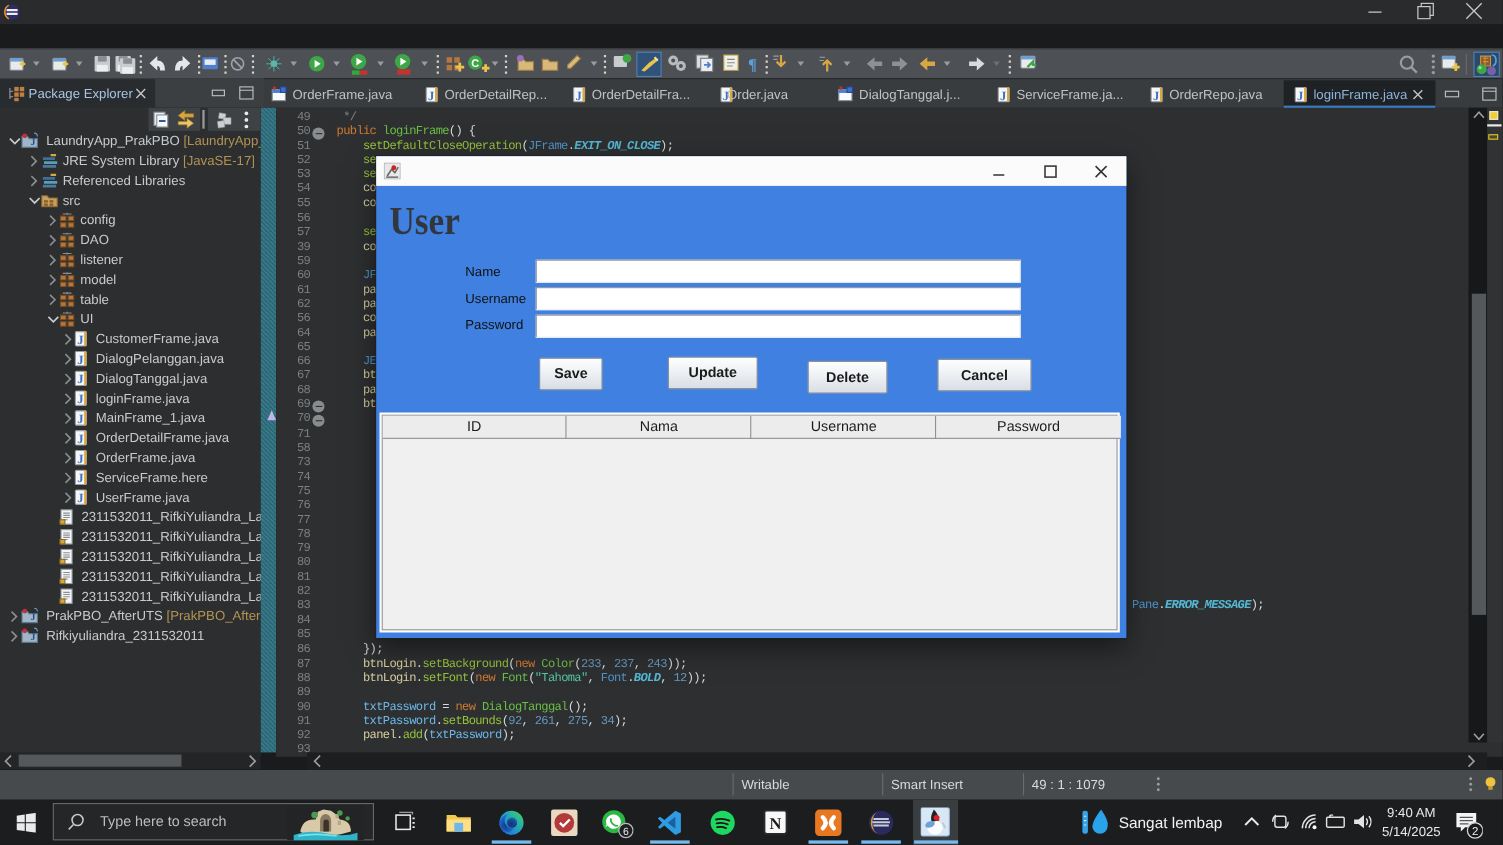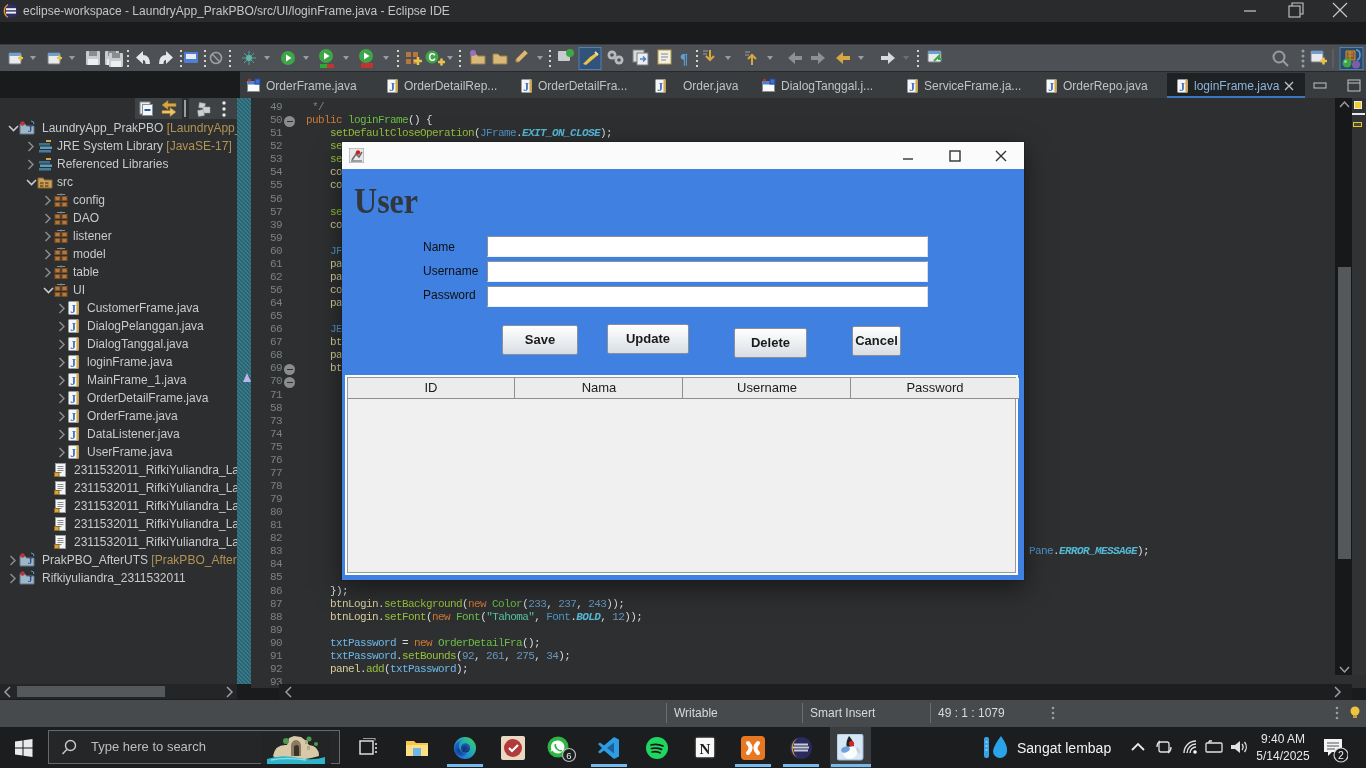--- a/index.html
+++ b/index.html
@@ -79,21 +79,20 @@
 <body>
 <div id="screen">
 
   <div id="titlebar">
     <svg width="18" height="18" style="position:absolute;left:2px;top:3px">
         <circle cx="9" cy="8" r="7" fill="#2e2c66"></circle>
         <path d="M2.5,8 a6.5,7 0 0 1 3.5,-6.2 a7,7 0 0 0 0,12.4 a6.5,7 0 0 1 -3.5,-6.2" fill="none" stroke="#e8962e" stroke-width="1.2"></path>
         <rect x="4" y="5.2" width="10" height="2" fill="#f0f2f4"></rect>
         <rect x="4" y="8.6" width="10" height="2" fill="#f0f2f4"></rect>
       </svg>
-    <div class="txt">eclipse-workspace - LaundryApp_PrakPBO/src/UI/loginFrame.java - Eclipse IDE</div>
     <svg width="14" height="12" style="position:absolute;left:1243px;top:5px">
         <line x1="1" y1="6" x2="13" y2="6" stroke="#c6c9cb" stroke-width="1.2"></line>
       </svg>
     <svg width="16" height="16" style="position:absolute;left:1288px;top:2px">
         <rect x="1" y="4" width="11" height="11" fill="none" stroke="#c6c9cb" stroke-width="1.1"></rect>
         <path d="M4,4 V1 H15 V12 H12" fill="none" stroke="#c6c9cb" stroke-width="1.1"></path>
       </svg>
     <svg width="16" height="16" style="position:absolute;left:1332px;top:2px">
         <path d="M1,1 L15,15 M15,1 L1,15" stroke="#c6c9cb" stroke-width="1.2"></path>
       </svg>
@@ -333,20 +332,42 @@
           <rect x="8" y="11" width="3.5" height="2.2" fill="#8a5f28"></rect>
         </g>
       <g id="s-doc">
           <rect x="2.5" y="1.5" width="10" height="13" fill="#f4f6f8" stroke="#9a9da0"></rect>
           <path d="M4.5,4.5 h6 M4.5,6.5 h6 M4.5,8.5 h6 M4.5,10.5 h4" stroke="#8a8d8f"></path>
           <rect x="1.5" y="10.5" width="4.5" height="4" fill="#d9a741" stroke="#8a6a20"></rect>
         </g>
     </defs>
   </svg>
 
+  <div id="pkgtabzone">
+    <div style="position:absolute;left:0;top:1px;width:141px;height:26px;background:#292c2e"></div>
+    <svg width="16" height="16" style="position:absolute;left:7px;top:6px">
+        <g>
+          <path d="M2,3 v10 M2,6 h3 M2,11 h3" stroke="#9a9da0" fill="none"></path>
+          <rect x="6" y="2" width="4" height="4" fill="#c08040"></rect>
+          <rect x="11" y="2" width="4" height="4" fill="#c08040"></rect>
+          <rect x="6" y="7" width="4" height="4" fill="#c08040"></rect>
+          <rect x="11" y="7" width="4" height="4" fill="#c08040"></rect>
+          <rect x="6" y="12" width="4" height="3" fill="#c08040"></rect>
+        </g>
+      </svg>
+    <span style="position:absolute;left:26px;top:7px;font-size:12px;color:#a9c5e2">Package Explorer</span>
+    <svg width="10" height="10" style="position:absolute;left:123px;top:9px">
+        <path d="M1,1 L9,9 M9,1 L1,9" stroke="#c0c3c5" stroke-width="1.3"></path>
+      </svg>
+    <svg width="60" height="14" style="position:absolute;left:185px;top:7px">
+        <rect x="8" y="4" width="11" height="5" fill="none" stroke="#c0c3c5"></rect>
+        <rect x="33" y="1" width="12" height="11" fill="none" stroke="#c0c3c5"></rect>
+        <line x1="33" y1="4" x2="45" y2="4" stroke="#c0c3c5"></line>
+      </svg>
+  </div>
   <div id="tabrow">
     <div class="tab" style="left:0px;width:137px">
         <svg width="16" height="16" style="position:absolute;left:6px;top:5px">
           <use href="#s-frameico"></use>
         </svg>
         <span class="lbl" style="left:26px">OrderFrame.java</span>
       </div>
     <div class="tab" style="left:137px;width:134px">
         <svg width="16" height="16" style="position:absolute;left:8px;top:5px">
           <use href="#s-jav"></use>
@@ -356,21 +377,21 @@
     <div class="tab" style="left:271px;width:134px">
         <svg width="16" height="16" style="position:absolute;left:8px;top:5px">
           <use href="#s-jav"></use>
         </svg>
         <span class="lbl" style="left:27px">OrderDetailFra...</span>
       </div>
     <div class="tab" style="left:405px;width:110px">
         <svg width="16" height="16" style="position:absolute;left:8px;top:5px">
           <use href="#s-jav"></use>
         </svg>
-        <span class="lbl" style="left:38px">Order.java</span>
+        <span class="lbl" style="left:16px">Order.java</span>
       </div>
     <div class="tab" style="left:515px;width:142px">
         <svg width="16" height="16" style="position:absolute;left:6px;top:5px">
           <use href="#s-frameico"></use>
         </svg>
         <span class="lbl" style="left:26px">DialogTanggal.j...</span>
       </div>
     <div class="tab" style="left:657px;width:139px">
         <svg width="16" height="16" style="position:absolute;left:8px;top:5px">
           <use href="#s-jav"></use>
@@ -581,21 +602,21 @@
         </svg>
         <span style="position:absolute;left:87px;top:2px">OrderFrame.java</span>
       </div>
     <div class="trow" style="top:327px">
         <svg width="16" height="16" style="position:absolute;left:54px;top:1px">
           <use href="#s-chevR"></use>
         </svg>
         <svg width="16" height="16" style="position:absolute;left:66px;top:1px">
           <use href="#s-jav"></use>
         </svg>
-        <span style="position:absolute;left:87px;top:2px">DataListener.java</span>
+        <span style="position:absolute;left:87px;top:2px">ServiceFrame.here</span>
       </div>
     <div class="trow" style="top:345px">
         <svg width="16" height="16" style="position:absolute;left:54px;top:1px">
           <use href="#s-chevR"></use>
         </svg>
         <svg width="16" height="16" style="position:absolute;left:66px;top:1px">
           <use href="#s-jav"></use>
         </svg>
         <span style="position:absolute;left:87px;top:2px">UserFrame.java</span>
       </div>
@@ -708,21 +729,21 @@
     <div class="lnum" style="left:252px;top:558.4px">84</div>
     <div class="lnum" style="left:252px;top:571.4px">85</div>
     <div class="lnum" style="left:252px;top:584.5px">86</div>
     <div class="cline" style="left:306px;top:584.5px">    });</div>
     <div class="lnum" style="left:252px;top:597.6px">87</div>
     <div class="cline" style="left:306px;top:597.6px">    <span class="lv">btnLogin</span>.<span class="m">setBackground</span>(<span class="k">new</span> <span class="cg">Color</span>(<span class="nm">233</span>, <span class="nm">237</span>, <span class="nm">243</span>));</div>
     <div class="lnum" style="left:252px;top:610.7px">88</div>
     <div class="cline" style="left:306px;top:610.7px">    <span class="lv">btnLogin</span>.<span class="m">setFont</span>(<span class="k">new</span> <span class="cg">Font</span>(<span class="st">"Tahoma"</span>, <span class="sb">Font</span>.<span class="ci">BOLD</span>, <span class="nm">12</span>));</div>
     <div class="lnum" style="left:252px;top:623.7px">89</div>
     <div class="lnum" style="left:252px;top:636.8px">90</div>
-    <div class="cline" style="left:306px;top:636.8px">    <span class="fv">txtPassword</span> = <span class="k">new</span> <span class="cg">OrderDetailFra</span>();</div>
+    <div class="cline" style="left:306px;top:636.8px">    <span class="fv">txtPassword</span> = <span class="k">new</span> <span class="cg">DialogTanggal</span>();</div>
     <div class="lnum" style="left:252px;top:649.9px">91</div>
     <div class="cline" style="left:306px;top:649.9px">    <span class="fv">txtPassword</span>.<span class="m">setBounds</span>(<span class="nm">92</span>, <span class="nm">261</span>, <span class="nm">275</span>, <span class="nm">34</span>);</div>
     <div class="lnum" style="left:252px;top:662.9px">92</div>
     <div class="cline" style="left:306px;top:662.9px">    <span class="lv">panel</span>.<span class="m">add</span>(<span class="fv">txtPassword</span>);</div>
     <div class="lnum" style="left:252px;top:676.0px">93</div>
     <div class="fold" style="left:284px;top:115.6px"></div>
     <div class="fold" style="left:284px;top:363.9px"></div>
     <div class="fold" style="left:284px;top:376.9px"></div>
     <div class="cline" style="left:1029px;top:545.3px"><span class="sb">Pane</span>.<span class="ci">ERROR_MESSAGE</span>);</div>
   <div id="vscroll"></div>
@@ -962,24 +983,24 @@
           <path d="M1,1 L11,11 M11,1 L1,11" stroke="#333" stroke-width="1.4"></path>
         </svg>
     </div>
     <div class="user">User</div>
     <div class="flabel" style="top:98px">Name</div>
     <div class="flabel" style="top:122px">Username</div>
     <div class="flabel" style="top:146px">Password</div>
     <div class="tfield" style="top:94px"></div>
     <div class="tfield" style="top:119px"></div>
     <div class="tfield" style="top:144px"></div>
-    <div class="btn" style="left:160px; top:183px; width:76px;">Save</div>
+    <div class="btn" style="left:148px; top:183px; width:58px;">Save</div>
     <div class="btn" style="left:265px; top:182px; width:82px;">Update</div>
     <div class="btn" style="left:392px; top:186px; width:73px;">Delete</div>
-    <div class="btn" style="left:510px; top:184px; width:49px;">Cancel</div>
+    <div class="btn" style="left:510px; top:184px; width:86px;">Cancel</div>
     <div id="dlgtable">
       <div class="hd"></div>
       <div class="hc" style="left:0; width:167px;">ID</div>
       <div class="hc" style="left:168px; width:167px;">Nama</div>
       <div class="hc" style="left:336px; width:167px;">Username</div>
       <div class="hc" style="left:504px; width:166px; border-right:none;">Password</div>
     </div>
   </div>
 
 </div>

